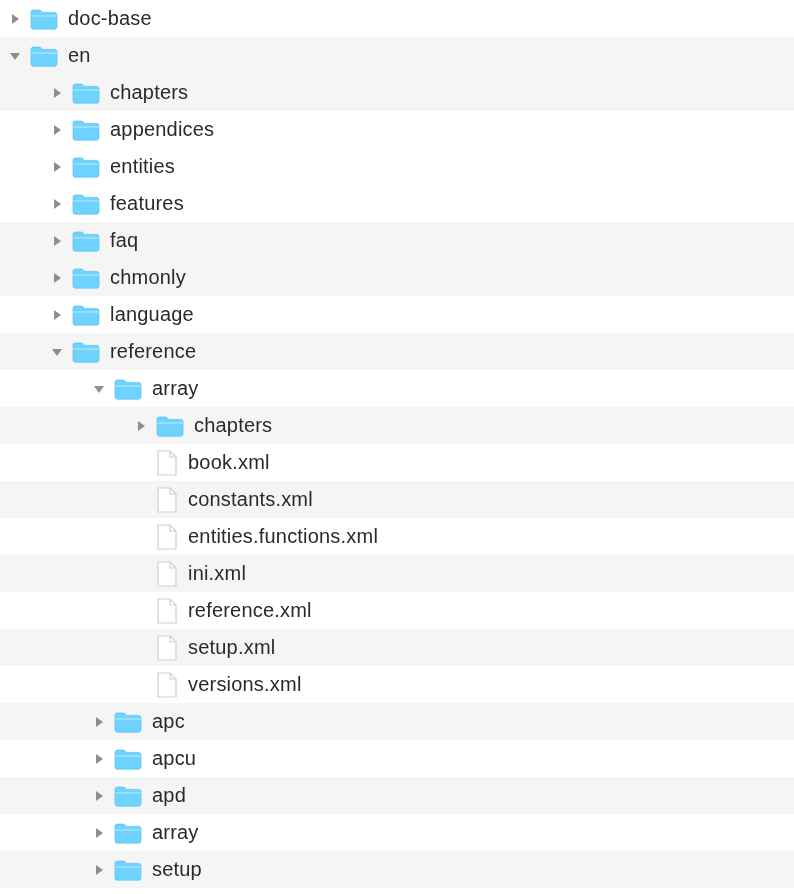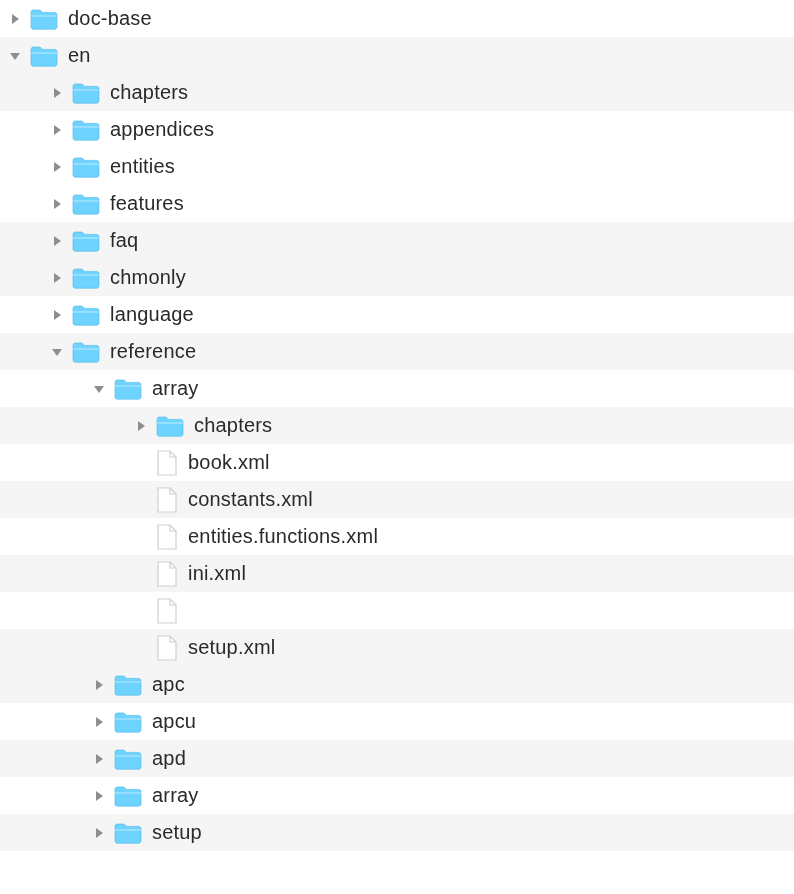--- a/index.html
+++ b/index.html
@@ -297,31 +297,43 @@
     </div>
     <div class="row">
       <span class="indent" style="width: 126px;"></span>
       <span class="disclosure"></span>
       <span class="icon file">
         <svg viewBox="0 0 22 26">
     <path d="M2 1 L14 1 L20 7 L20 25 L2 25 Z" fill="#ffffff" stroke="#cfcfcf" stroke-width="1.2"></path>
     <path d="M14 1 L14 7 L20 7" fill="none" stroke="#cfcfcf" stroke-width="1.2"></path>
   </svg>
       </span>
+      <span class="label">reference.xml</span>
     </div>
     <div class="row striped">
       <span class="indent" style="width: 126px;"></span>
       <span class="disclosure"></span>
       <span class="icon file">
         <svg viewBox="0 0 22 26">
     <path d="M2 1 L14 1 L20 7 L20 25 L2 25 Z" fill="#ffffff" stroke="#cfcfcf" stroke-width="1.2"></path>
     <path d="M14 1 L14 7 L20 7" fill="none" stroke="#cfcfcf" stroke-width="1.2"></path>
   </svg>
       </span>
       <span class="label">setup.xml</span>
+    </div>
+    <div class="row">
+      <span class="indent" style="width: 126px;"></span>
+      <span class="disclosure"></span>
+      <span class="icon file">
+        <svg viewBox="0 0 22 26">
+    <path d="M2 1 L14 1 L20 7 L20 25 L2 25 Z" fill="#ffffff" stroke="#cfcfcf" stroke-width="1.2"></path>
+    <path d="M14 1 L14 7 L20 7" fill="none" stroke="#cfcfcf" stroke-width="1.2"></path>
+  </svg>
+      </span>
+      <span class="label">versions.xml</span>
     </div>
     <div class="row striped">
       <span class="indent" style="width: 84px;"></span>
       <span class="disclosure">
         <svg viewBox="0 0 12 12">
           <polygon points="3,1 10,6 3,11" fill="#8e8e8e"></polygon>
         </svg>
       </span>
       <span class="icon folder">
         <svg viewBox="0 0 28 24">

